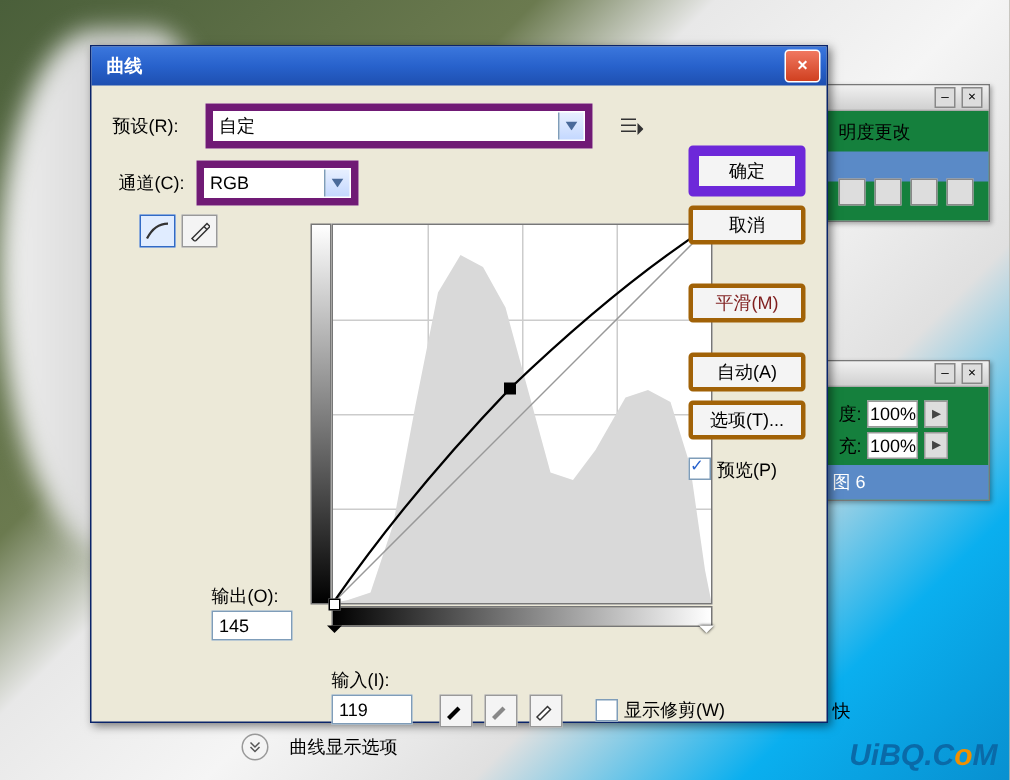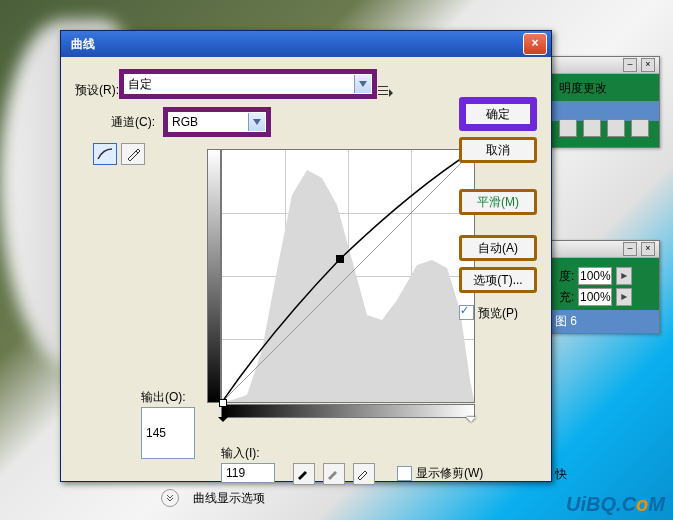--- a/index.html
+++ b/index.html
@@ -13,66 +13,66 @@
 .pct{width:32px;height:16px;border:1px solid #999;background:#fff;text-align:center;line-height:16px}
 .pctbtn{width:14px;height:16px;border:1px solid #999;background:#ddd;line-height:14px;text-align:center;color:#444}
 .sel-layer{background:#5a8ac7;color:#fff;padding:3px 6px;margin:4px -10px -6px}
 
 .dialog{position:absolute;left:60px;top:30px;width:490px;height:450px;background:#ece9d8;border:1px solid #0a246a;box-shadow:2px 2px 6px rgba(0,0,0,.5)}
 .titlebar{height:26px;background:linear-gradient(#3b77dd,#2862cc 50%,#1e4fb0);display:flex;align-items:center;padding:0 4px;color:#fff;font-weight:bold}
 .titlebar-text{flex:1;padding-left:6px}
 .closebtn{width:22px;height:20px;background:linear-gradient(#f07860,#d04020);border:1px solid #fff;border-radius:3px;color:#fff;text-align:center;line-height:18px;font-weight:bold}
 .dialog-body{padding:12px 14px 12px 14px;position:relative;height:calc(100% - 26px);box-sizing:border-box}
 
-.fieldrow{display:flex;align-items:flex-end;gap:0;margin-bottom:8px}
+.fieldrow{display:flex;align-items:center;gap:18px;margin-bottom:8px}
 .label{color:#000}
 .combo{border:5px solid #701a75;background:#fff;height:20px;display:flex;align-items:center;padding:0 4px;position:relative}
 .combo.preset{width:240px}
 .combo.chan{width:90px}
 .combo-arrow{position:absolute;right:1px;top:1px;width:16px;height:18px;background:linear-gradient(#e8f0ff,#c4d8ff);border-left:1px solid #7f9db9;display:flex;align-items:center;justify-content:center}
 .combo-arrow svg{width:8px;height:6px}
 .menubtn{width:16px;height:16px}
 
-.channelrow{margin-left:36px;margin-bottom:6px;display:flex;align-items:center;gap:8px}
+.channelrow{margin-left:4px;margin-bottom:6px;display:flex;align-items:center;gap:8px}
 .toolbtns{margin-left:18px;display:flex;gap:4px;margin-bottom:4px}
 .tbtn{width:22px;height:20px;border:1px solid #999;background:#f4f4f4;display:flex;align-items:center;justify-content:center}
 .tbtn.active{border-color:#316ac5;background:#e0ecff}
 
 .curve-area{position:absolute;left:160px;top:92px;width:252px;height:252px;border:1px solid #777;background:#fff}
 .grid-line{position:absolute;background:#ccc}
 .histogram{position:absolute;inset:0}
 .curve{position:absolute;inset:0}
 .diag{position:absolute;inset:0}
 .curve-pt{position:absolute;width:8px;height:8px;background:#000;margin:-4px 0 0 -4px}
 
 .vgrad{position:absolute;left:146px;top:92px;width:12px;height:252px;background:linear-gradient(#fff,#000);border:1px solid #777}
 .hgrad{position:absolute;left:160px;top:347px;width:252px;height:12px;background:linear-gradient(90deg,#000,#fff);border:1px solid #777}
 .hslider{position:absolute;left:157px;top:360px;width:258px;height:12px}
 .tri{position:absolute;top:0;width:0;height:0;border:5px solid transparent;border-top-color:#000}
 .tri.white{border-top-color:#fff;filter:drop-shadow(0 0 1px #000)}
 
 .output-lbl{position:absolute;left:80px;top:332px}
-.output-box{position:absolute;left:80px;top:350px;width:44px;height:18px;border:1px solid #7f9db9;background:#fff;text-align:left;padding:16px 4px;line-height:18px}
+.output-box{position:absolute;left:80px;top:350px;width:44px;height:18px;border:1px solid #7f9db9;background:#fff;text-align:left;padding:0 4px;line-height:18px}
 .input-lbl{position:absolute;left:160px;top:388px}
 .input-box{position:absolute;left:160px;top:406px;width:44px;height:18px;border:1px solid #7f9db9;background:#fff;text-align:left;padding:0 4px;line-height:18px}
 
 .eyedroppers{position:absolute;left:232px;top:406px;display:flex;gap:8px}
 .eyedrop{width:20px;height:20px;border:1px solid #999;background:#f4f4f4}
 
 .clipchk{position:absolute;left:336px;top:408px;display:flex;align-items:center;gap:4px}
 .chk{width:13px;height:13px;border:1px solid #7f9db9;background:#fff}
 .chk.on::after{content:"✓";color:#2862cc;font-size:11px;display:block;margin-top:-2px}
 
 .show-opt{position:absolute;left:100px;top:432px;display:flex;align-items:center;gap:14px}
 .circ{width:16px;height:16px;border:1px solid #999;border-radius:50%;background:#f4f4f4;display:flex;align-items:center;justify-content:center}
 
 .right-col{position:absolute;right:14px;top:40px;width:78px;display:flex;flex-direction:column;gap:6px}
 .dlgbtn{height:20px;border:3px solid #a16207;background:#f4f4f4;border-radius:3px;text-align:center;line-height:20px}
 .dlgbtn.primary{border:7px solid #6d28d9}
-.dlgbtn.dim{color:#15803d}
+.dlgbtn.dim{color:#7f1d1d}
 .prevchk{display:flex;gap:4px;margin-top:6px}
 
 .panel-icons{display:flex;gap:6px;justify-content:flex-end;padding:4px 0}
 .picon{width:18px;height:16px;border:1px solid #888;background:#ddd}
 
 .watermark{position:absolute;right:8px;bottom:4px;font-family:Arial;font-weight:bold;font-style:italic;font-size:20px;color:#0a6aa8}
 .watermark span.o{color:#f09000}
 </style>
 </head>
 <body>

